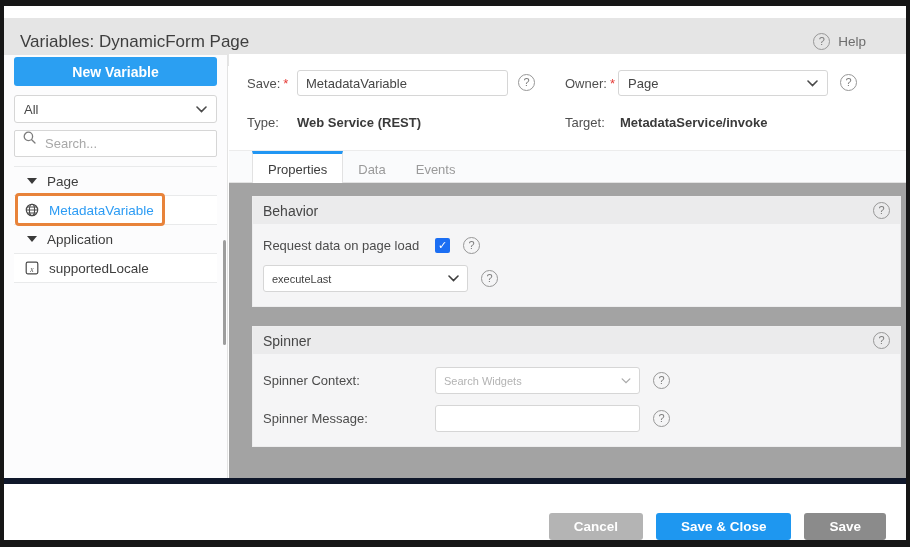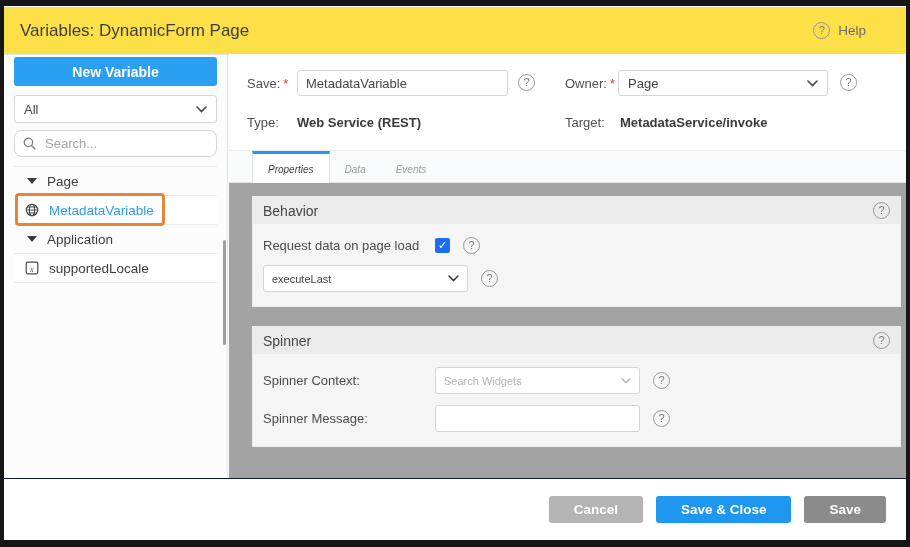--- a/index.html
+++ b/index.html
@@ -1,31 +1,31 @@
 <!DOCTYPE html>
 <html><head>
 <meta charset="utf-8">
 <style>
   html,body{margin:0;padding:0;background:#ffffff;font-family:"Liberation Sans",sans-serif;}
   *{box-sizing:border-box;}
   .frame{position:relative;width:910px;height:547px;border:solid #161616;border-width:6px 4px 7px 4px;background:#fff;overflow:hidden;}
 
   
-  .header{position:absolute;top:1px;left:0;right:0;height:48px;background:#fde047;border-bottom:1px solid #e3e3e3;display:flex;align-items:center;}
+  .header{position:absolute;top:12px;left:0;right:0;height:48px;background:#e5e5e5;border-bottom:1px solid #e3e3e3;display:flex;align-items:center;}
   .title{margin-left:16px;font-size:17px;color:#3e3e3e;}
   .help{position:absolute;right:40px;top:0;height:100%;display:flex;align-items:center;gap:8px;color:#6d6d6d;font-size:13.5px;cursor:pointer;}
 
   .qicon{width:17px;height:17px;border:1px solid #979797;border-radius:50%;color:#7d7d7d;font-size:11px;line-height:14px;text-align:center;flex:none;background:transparent;}
 
   
   .sidebar{position:absolute;top:49px;left:0;width:224px;bottom:62px;background:#fcfcfd;border-right:1px solid #e3e3e3;}
   .side-inner{padding:2px 10px 0 10px;}
   .btn-new{display:block;width:100%;height:29px;background:#2b9ff2;color:#fff;border:none;border-radius:3px;font-size:14px;font-weight:bold;cursor:pointer;font-family:"Liberation Sans",sans-serif;}
   .side-select{margin-top:9px;height:28px;border:1px solid #d6d6d6;border-radius:3px;background:#fff;display:flex;align-items:center;justify-content:space-between;padding:0 9px;font-size:13px;color:#474747;cursor:pointer;}
-  .side-search{margin-top:7px;height:27px;border:1px solid #d6d6d6;border-radius:8px;background:#fff;display:flex;align-items:center;padding:0 8px;gap:7px;}
+  .side-search{margin-top:7px;height:27px;border:1px solid #d6d6d6;border-radius:2px;background:#fff;display:flex;padding:0 8px;gap:7px;}
   .side-search input{border:none;outline:none;flex:1;font-size:13px;color:#555;background:transparent;font-family:"Liberation Sans",sans-serif;min-width:0;}
   .side-search input::placeholder{color:#a8a8a8;}
 
   .tree{margin-top:9px;border-top:1px solid #e9eaeb;}
   .tree-row{position:relative;display:flex;align-items:center;gap:10px;height:29px;padding:0 6px 0 13px;border-bottom:1px solid #e9eaeb;font-size:13.5px;color:#3d3d3d;cursor:pointer;background:transparent;}
   .tree-row.item{padding-left:11px;background:#fff;}
   .tree-row.selected .t-label{color:#2d9cf4;}
   .tri{width:0;height:0;border-left:5px solid transparent;border-right:5px solid transparent;border-top:6px solid #3a3a3a;flex:none;}
   .annotation{position:absolute;left:1px;top:-3px;width:150px;height:33px;border:3px solid #e8833a;border-radius:4px;pointer-events:none;z-index:3;}
   .scrollthumb{position:absolute;right:1px;top:185px;width:3px;height:105px;background:#9d9d9d;border-radius:2px;}
@@ -34,38 +34,38 @@
   .main{position:absolute;top:48px;left:225px;right:0;bottom:62px;background:#fff;}
   .form-area{position:absolute;top:0;left:0;right:0;height:96px;}
   .flabel{position:absolute;font-size:13px;color:#4f4f4f;white-space:nowrap;}
   .req{color:#e53935;margin-left:3px;}
   .fvalue{position:absolute;font-size:13px;color:#3a3a3a;font-weight:bold;white-space:nowrap;}
   .tinput{position:absolute;height:26px;border:1px solid #d6d6d6;border-radius:3px;padding:0 8px;font-size:13px;color:#454545;outline:none;font-family:"Liberation Sans",sans-serif;background:#fff;}
   .fsel{position:absolute;height:26px;border:1px solid #d6d6d6;border-radius:3px;background:#fff;display:flex;align-items:center;justify-content:space-between;padding:0 9px;font-size:13px;color:#454545;cursor:pointer;}
   .habs{position:absolute;}
 
   .tabstrip{position:absolute;top:96px;left:0;right:0;height:33px;background:#fafbfc;border-top:1px solid #ececec;border-bottom:1px solid #e2e2e2;display:flex;padding-left:23px;}
-  .tab{height:33px;display:flex;align-items:center;padding:0 15px;font-size:10px;color:#9a9a9a;border-top:3px solid transparent;cursor:pointer;font-style:italic;}
+  .tab{height:33px;display:flex;align-items:center;padding:0 15px;font-size:13px;color:#9a9a9a;border-top:3px solid transparent;cursor:pointer;}
   .tab.active{background:#fff;color:#3c3c3c;border-top:3px solid #2196f3;border-left:1px solid #e2e2e2;border-right:1px solid #e2e2e2;margin-bottom:-1px;}
 
   .content{position:absolute;top:129px;left:0;right:0;bottom:0;background:#a3a3a3;}
   .card{margin:13px 5px 0 23px;background:#f5f5f6;border:1px solid #ededee;}
   .card+.card{margin-top:19px;}
   .card-header{height:27px;background:#ebebec;display:flex;align-items:center;justify-content:space-between;padding:0 10px;font-size:14px;color:#464646;}
   .card-body{padding:2px 10px 14px 10px;}
   .crow{display:flex;align-items:center;margin-top:11px;}
   .crow .lbl{width:172px;font-size:13px;color:#4c4c4c;flex:none;}
   .cb{width:15px;height:15px;background:#1b6ef3;border-radius:2px;color:#fff;font-size:11px;line-height:15px;text-align:center;cursor:pointer;flex:none;}
   .sel{width:205px;height:27px;background:#fff;border:1px solid #d6d6d6;border-radius:3px;display:flex;align-items:center;justify-content:space-between;padding:0 8px;font-size:11px;color:#3f3f3f;cursor:pointer;flex:none;}
   .sel .ph{color:#b3b3b3;}
   .minput{width:205px;height:27px;background:#fff;border:1px solid #d6d6d6;border-radius:3px;padding:0 8px;font-size:13px;outline:none;font-family:"Liberation Sans",sans-serif;flex:none;}
   .crow .qicon{margin-left:13px;}
 
   
-  .footer{position:absolute;left:0;right:0;bottom:0;height:62px;background:#fff;border-top:1px solid #0f172a;display:flex;align-items:center;justify-content:flex-end;gap:13px;padding-right:20px;}
+  .footer{position:absolute;left:0;right:0;bottom:0;height:62px;background:#fff;border-top:6px solid #0f172a;display:flex;align-items:flex-end;justify-content:flex-end;gap:13px;padding-right:20px;}
   .btn{height:27px;border:none;border-radius:3px;color:#fff;font-size:13.5px;font-weight:bold;padding:0 25px;cursor:pointer;font-family:"Liberation Sans",sans-serif;}
   .btn.cancel{background:#b4b4b4;}
   .btn.save{background:#8b8b8b;}
   .btn.saveclose{background:#1e97f0;}
 
   svg{display:block;flex:none;}
 </style>
 </head>
 <body>
 

